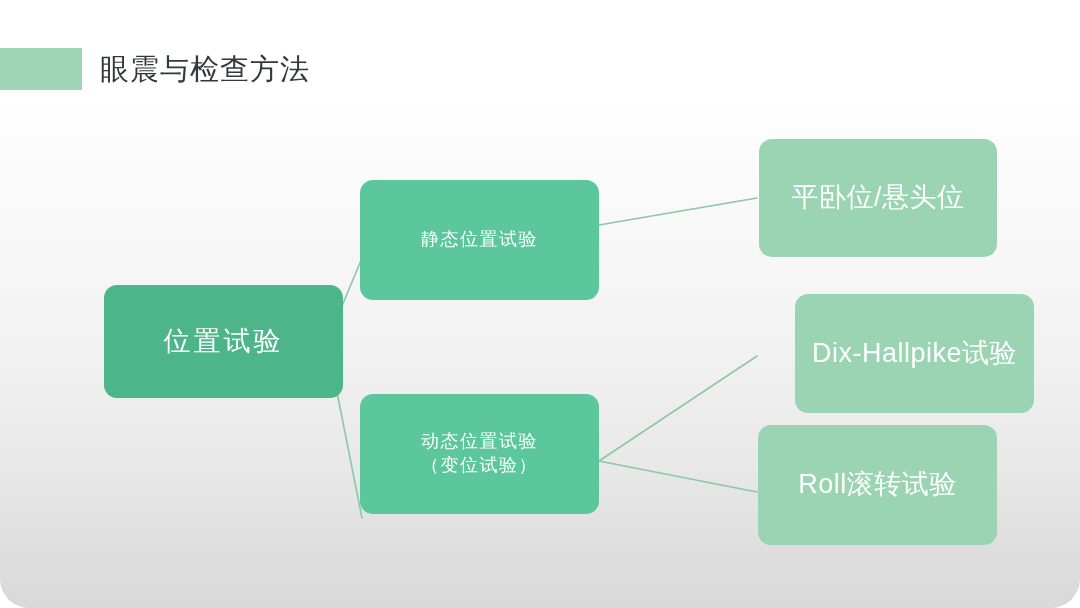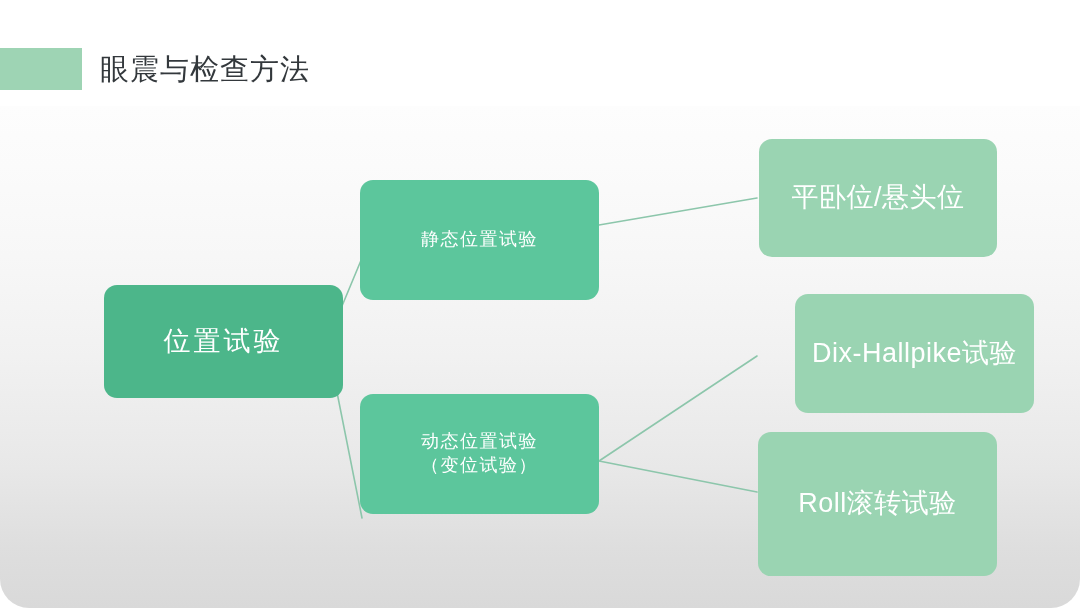--- a/index.html
+++ b/index.html
@@ -161,18 +161,18 @@
     </div>
 
     <div class="node node-leaf" style="left:759px; top:33px; width:238px; height:118px;">
       <span class="node-text">平卧位/悬头位</span>
     </div>
 
     <div class="node node-leaf" style="left:758px; top:188px; width:239px; height:119px;margin-left:37px;">
       <span class="node-text">Dix-Hallpike试验</span>
     </div>
 
-    <div class="node node-leaf" style="left:758px; top:326px; width:239px; height:144px;">
+    <div class="node node-leaf" style="left:758px; top:319px; width:239px; height:120px;">
       <span class="node-text">Roll滚转试验</span>
     </div>
 
   </div>
 </div>
 
 </body></html>

